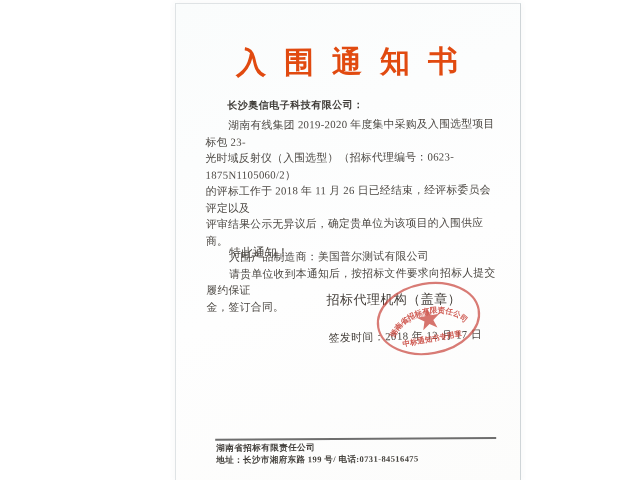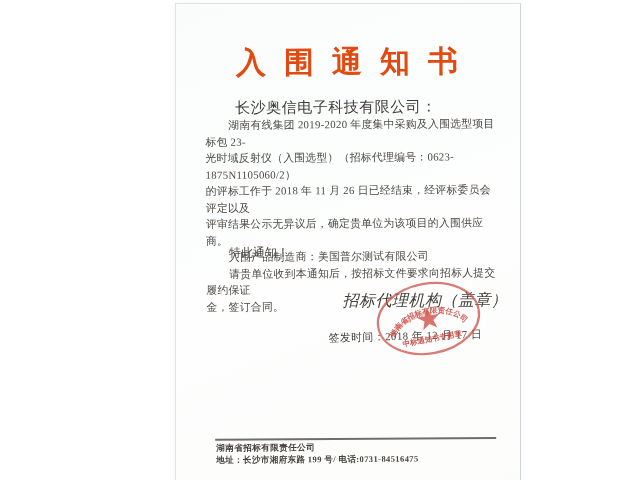--- a/index.html
+++ b/index.html
@@ -19,38 +19,38 @@
   .content{position:absolute;inset:0;transform:rotate(-0.35deg);}
   .title{
     position:absolute;left:0;right:0;top:38px;margin:0;
     text-align:center;
     font-size:30px;font-weight:bold;
     letter-spacing:18px;padding-left:18px;
     color:#e14a10;
     font-family:"Liberation Serif","DejaVu Serif",serif;
   }
   .addressee{
-    position:absolute;left:60px;top:94px;
-    font-size:15px;font-weight:normal;color:#403d39;
+    position:absolute;left:52px;top:94px;
+    font-size:10px;font-weight:bold;color:#403d39;
     letter-spacing:0.5px;
   }
   .bodytext{
     position:absolute;left:30px;right:24px;top:112px;
     font-size:10.8px;line-height:16.5px;color:#4b4742;
     letter-spacing:0.3px;
   }
   .line{margin:0;}
   .line.indent{text-indent:23px;}
   .closing{
     position:absolute;left:30px;top:240px;
     font-size:12px;color:#4b4742;text-indent:23px;margin:0;
   }
   .agency{
-    position:absolute;left:166px;top:287px;
-    font-size:16px;color:#443f3a;letter-spacing:0.5px;font-style:italic;
+    position:absolute;left:150px;top:287px;
+    font-size:13px;color:#443f3a;letter-spacing:0.5px;
   }
   .issue-date{
     position:absolute;left:152px;top:326px;
     font-size:10.8px;color:#443f3a;letter-spacing:0.5px;
     transform:rotate(-1deg);
   }
   .stamp{
     position:absolute;left:198px;top:276px;width:108px;height:78px;
     transform:rotate(-10deg);
     opacity:0.88;

